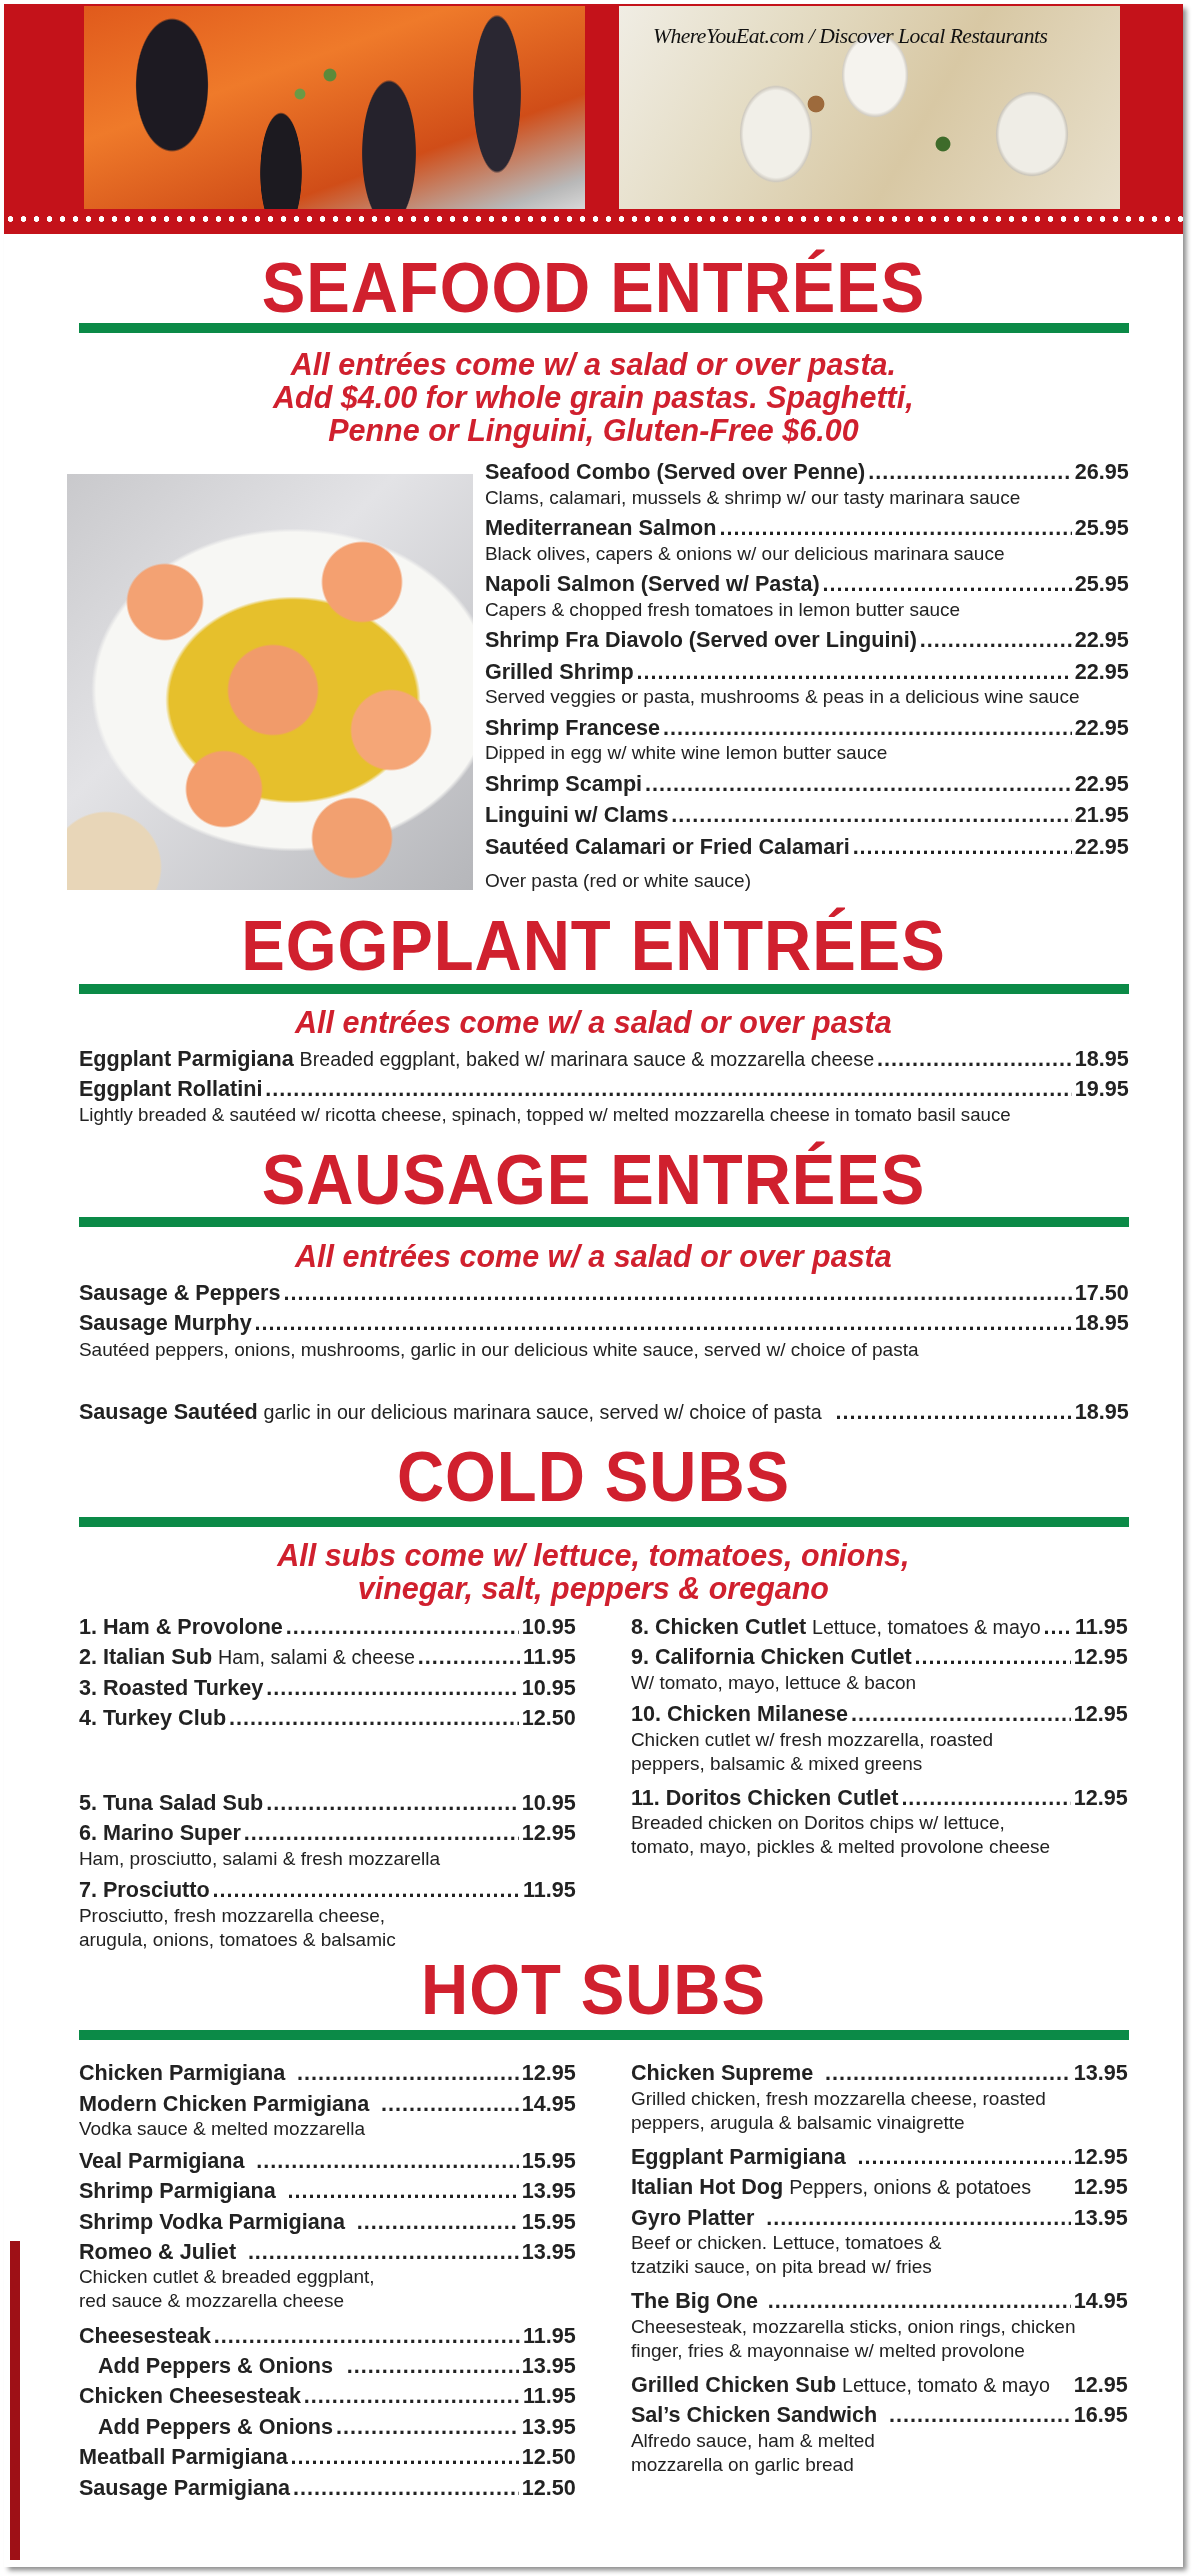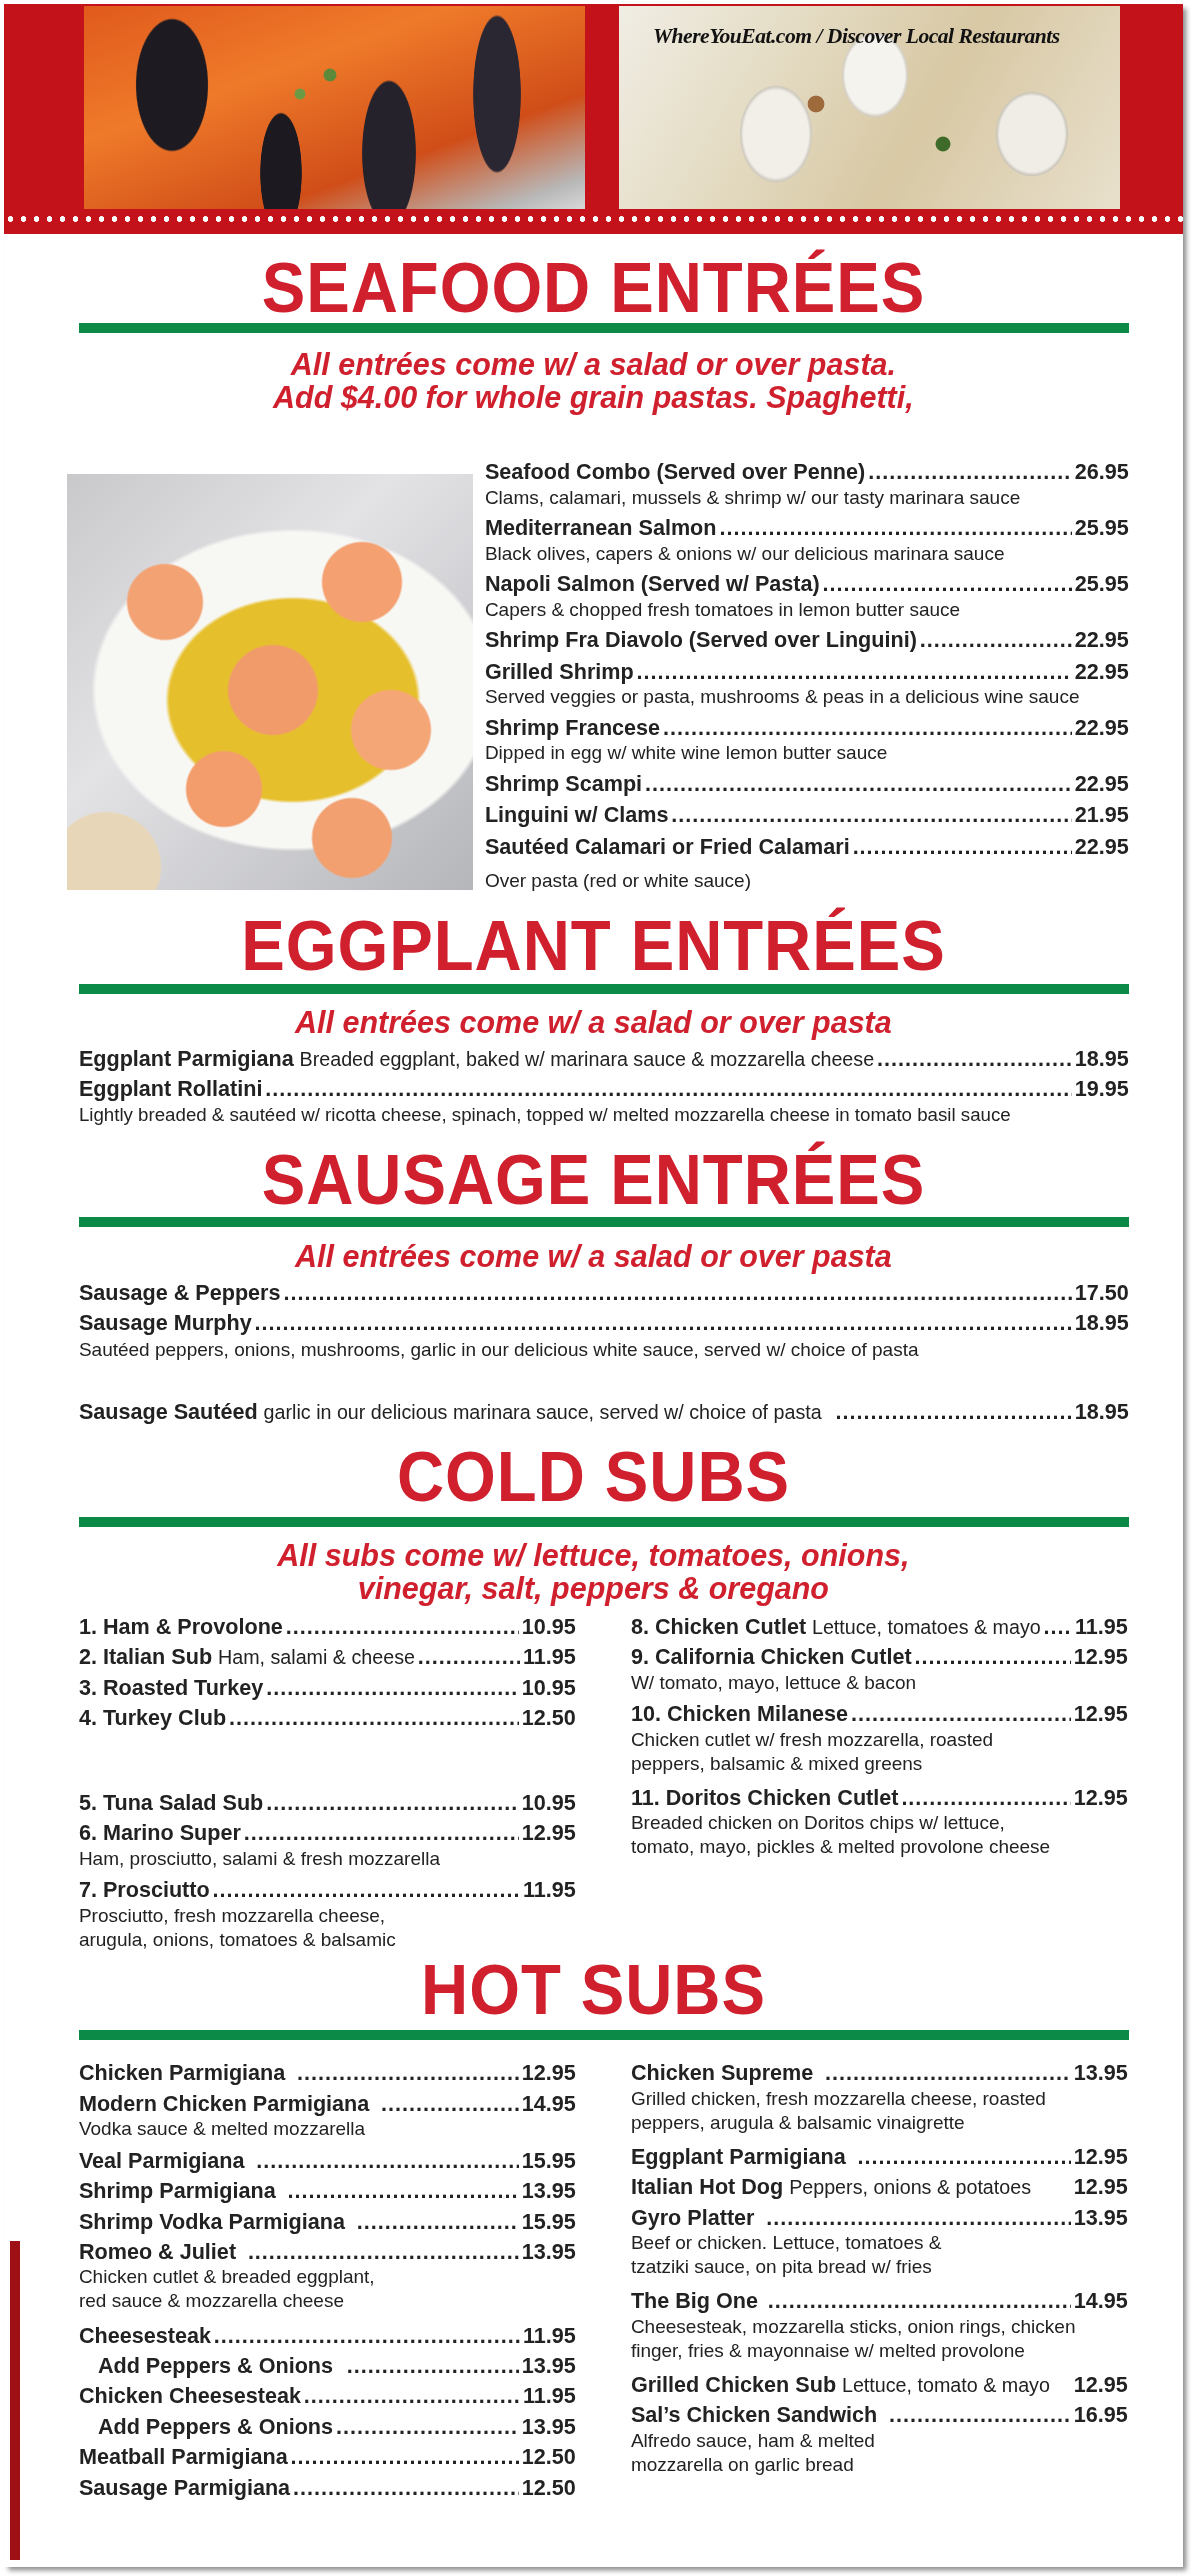--- a/index.html
+++ b/index.html
@@ -34,21 +34,21 @@
     background:
       radial-gradient(ellipse 59px 79px at 157px 128px, #f1efe8 55%, #cfcac0 60%, transparent 62%),
       radial-gradient(ellipse 54px 69px at 256px 69px, #f5f3ee 55%, #d3cec4 60%, transparent 62%),
       radial-gradient(ellipse 59px 69px at 413px 128px, #efede6 55%, #cbc6bb 60%, transparent 62%),
       radial-gradient(circle at 324px 138px, #3e6b2a 0 6.9px, transparent 7.9px),
       radial-gradient(circle at 197px 98px, #9d6a3c 0 7.9px, transparent 8.8px),
       linear-gradient(120deg, #f0ede4 0%, #e4dcc4 30%, #d8c8a4 60%, #e8e0cc 100%);
   }
   .watermark {
     position: absolute; left: 649px; top: 20.6px; width: 531px;
-    font-family: "Liberation Serif", serif; font-style: italic; font-weight: bold;
+    font-family: "Liberation Serif", serif; font-style: italic; font-weight: normal;
     font-size: 21.6px; color: #111; letter-spacing: -0.5px; white-space: nowrap;
   }
   .dots {
     position: absolute; left: 0; top: 211px; width: 1179px; height: 7.9px;
     background-image: radial-gradient(circle, #ffffff 0 2.6px, transparent 2.9px);
     background-size: 13px 7.9px; background-repeat: repeat-x;
   }
 
   .section-title {
     position: absolute; left: 0; width: 1179px; text-align: center;
@@ -109,20 +109,21 @@
     <div class="photo clams"></div>
     <div class="watermark">WhereYouEat.com / Discover Local Restaurants</div>
     <div class="dots"></div>
   </div>
 
   <div class="section-title" style="top:248px">SEAFOOD ENTRÉES</div>
   <div class="rule" style="top:319px"></div>
   <div class="subtitle" style="top:344px">
     <div>All entrées come w/ a salad or over pasta.</div>
     <div>Add $4.00 for whole grain pastas. Spaghetti,</div>
+    <div>Penne or Linguini, Gluten-Free $6.00</div>
   </div>
 
   <div class="shrimp-photo"></div>
 
   <div class="line" style="left:481px; width:644px; top:453px">
     <span class="name">Seafood Combo (Served over Penne)</span>
       <span class="leader"></span>
       <span class="price">26.95</span>
   </div>
   <div class="desc" style="left:481px; top:482px">Clams, calamari, mussels &amp; shrimp w/ our tasty marinara sauce</div>

